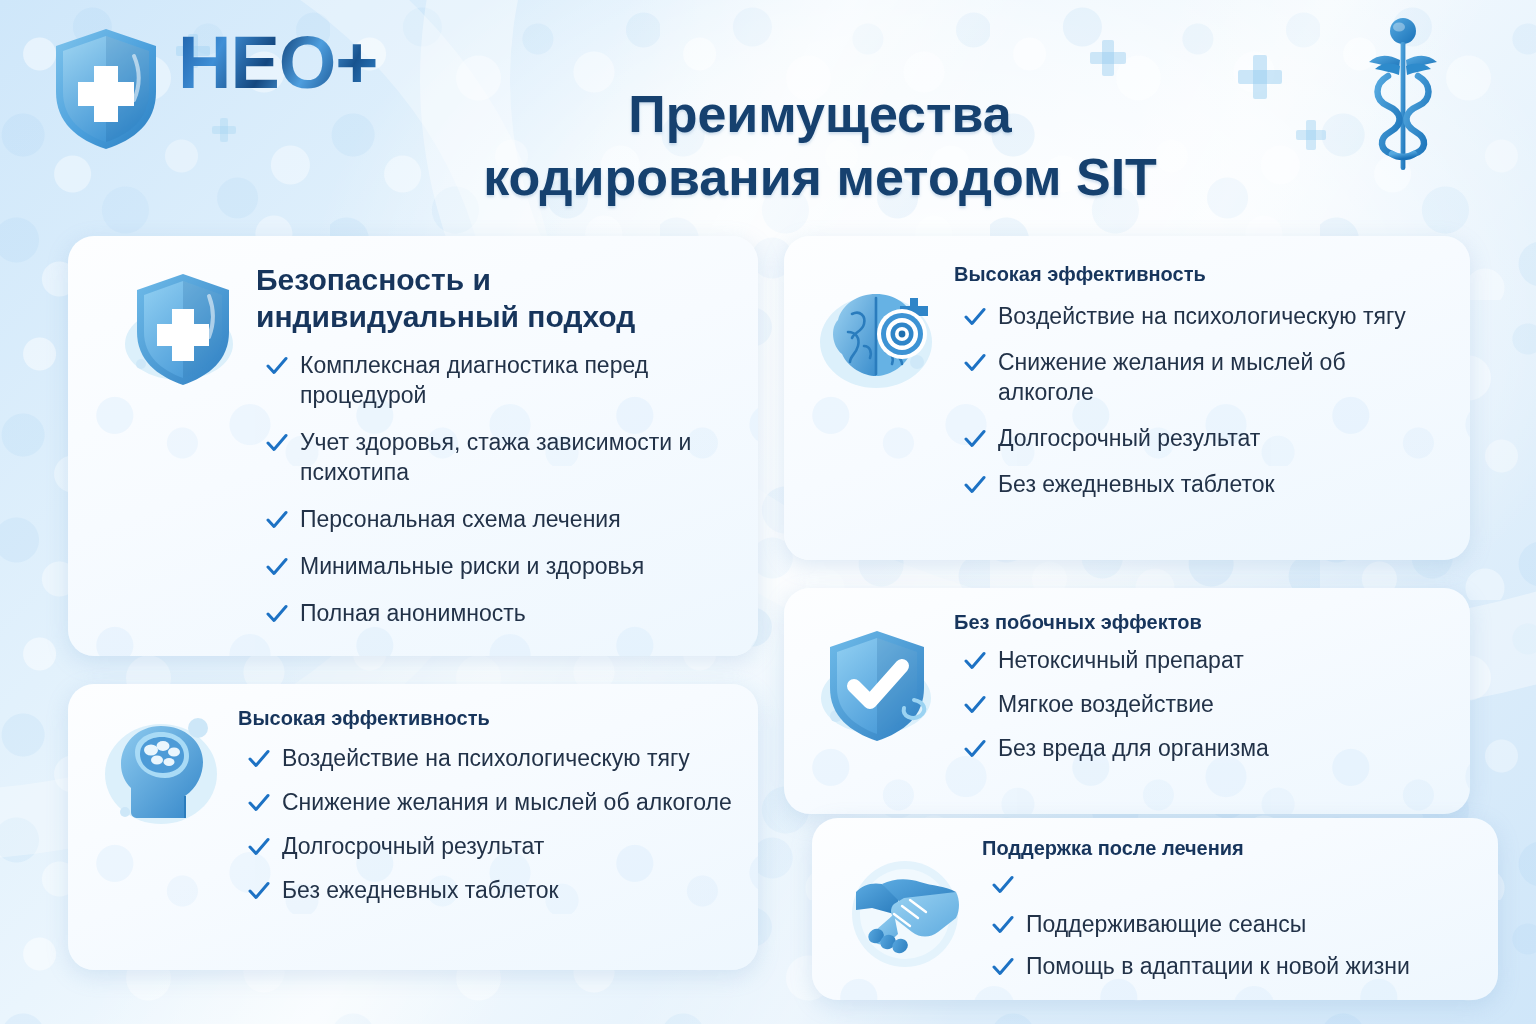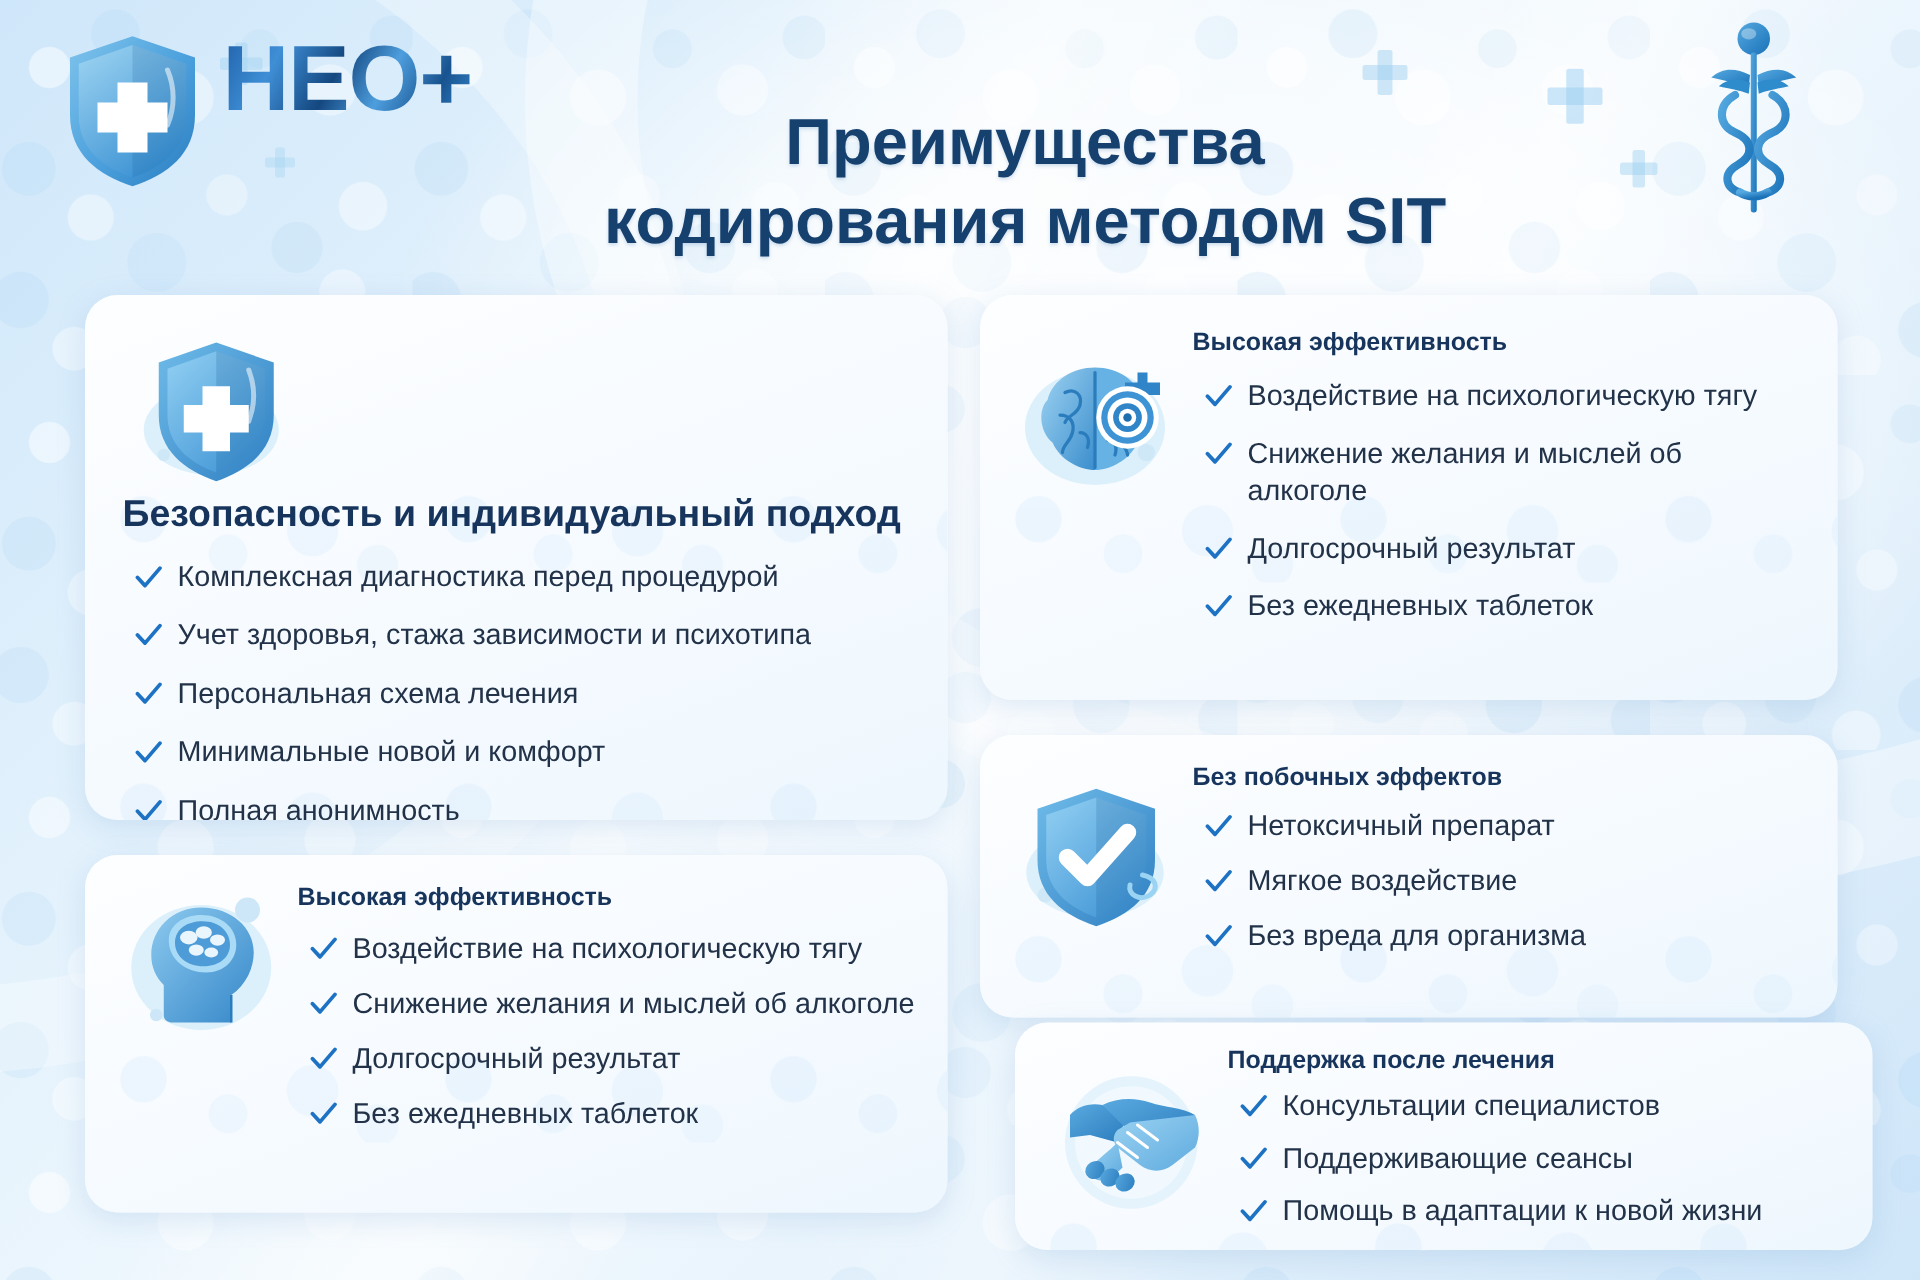--- a/index.html
+++ b/index.html
@@ -188,21 +188,21 @@
   .bullet:last-child { margin-bottom: 0; }
   .check-icon {
     flex: 0 0 auto;
     width: 22px; height: 26px;
     margin-top: 2px;
   }
   .bullet-text { display: block; }
 
   
   #card-safety   { left: 68px;  top: 236px; width: 690px; height: 420px; }
-  #card-safety   .card-inner { padding: 26px 26px 22px 30px; flex-direction: column; }
+  #card-safety   .card-inner { padding: 26px 26px 22px 40px; }
   #card-safety   .card-icon  { width: 148px; padding-top: 6px; }
   #card-safety   .card-title { font-size: 30px; margin-bottom: 16px; }
   #card-safety   .bullets    { padding-left: 10px; }
 
   #card-eff-left { left: 68px;  top: 684px; width: 690px; height: 286px; }
   #card-eff-left .card-inner { padding: 22px 26px 20px 22px; }
   #card-eff-left .card-icon  { width: 148px; padding-top: 4px; }
   #card-eff-left .card-title { margin-bottom: 14px; }
   #card-eff-left .bullet     { margin-bottom: 14px; }
   #card-eff-left .bullets    { padding-left: 10px; }
@@ -351,21 +351,21 @@
           <li class="bullet">
             <svg class="check-icon" viewBox="0 0 22 26" aria-hidden="true">
                 <path d="M2 13 L8 19.5 L20 5.5" stroke="#1d72c4" stroke-width="3" fill="none" stroke-linecap="round" stroke-linejoin="round"></path>
               </svg>
             <span class="bullet-text">Персональная схема лечения</span>
           </li>
           <li class="bullet">
             <svg class="check-icon" viewBox="0 0 22 26" aria-hidden="true">
                 <path d="M2 13 L8 19.5 L20 5.5" stroke="#1d72c4" stroke-width="3" fill="none" stroke-linecap="round" stroke-linejoin="round"></path>
               </svg>
-            <span class="bullet-text">Минимальные новой и комфорт</span>
+            <span class="bullet-text">Минимальные риски и здоровья</span>
           </li>
           <li class="bullet">
             <svg class="check-icon" viewBox="0 0 22 26" aria-hidden="true">
                 <path d="M2 13 L8 19.5 L20 5.5" stroke="#1d72c4" stroke-width="3" fill="none" stroke-linecap="round" stroke-linejoin="round"></path>
               </svg>
             <span class="bullet-text">Полная анонимность</span>
           </li>
         </ul>
       </div>
     </div>
@@ -576,21 +576,20 @@
           </g>
         </svg>
       </div>
       <div class="card-body">
         <h2 class="card-title">Поддержка после лечения</h2>
         <ul class="bullets">
           <li class="bullet">
             <svg class="check-icon" viewBox="0 0 22 26" aria-hidden="true">
                 <path d="M2 13 L8 19.5 L20 5.5" stroke="#1d72c4" stroke-width="3" fill="none" stroke-linecap="round" stroke-linejoin="round"></path>
               </svg>
-            <span class="bullet-text">Консультации специалистов</span>
           </li>
           <li class="bullet">
             <svg class="check-icon" viewBox="0 0 22 26" aria-hidden="true">
                 <path d="M2 13 L8 19.5 L20 5.5" stroke="#1d72c4" stroke-width="3" fill="none" stroke-linecap="round" stroke-linejoin="round"></path>
               </svg>
             <span class="bullet-text">Поддерживающие сеансы</span>
           </li>
           <li class="bullet">
             <svg class="check-icon" viewBox="0 0 22 26" aria-hidden="true">
                 <path d="M2 13 L8 19.5 L20 5.5" stroke="#1d72c4" stroke-width="3" fill="none" stroke-linecap="round" stroke-linejoin="round"></path>

